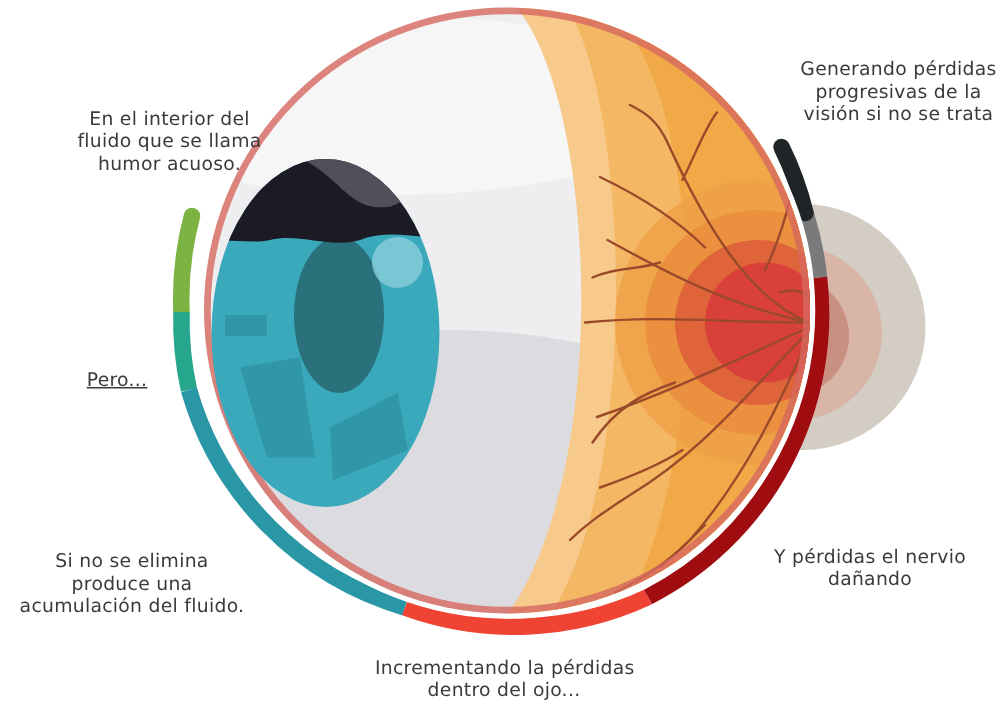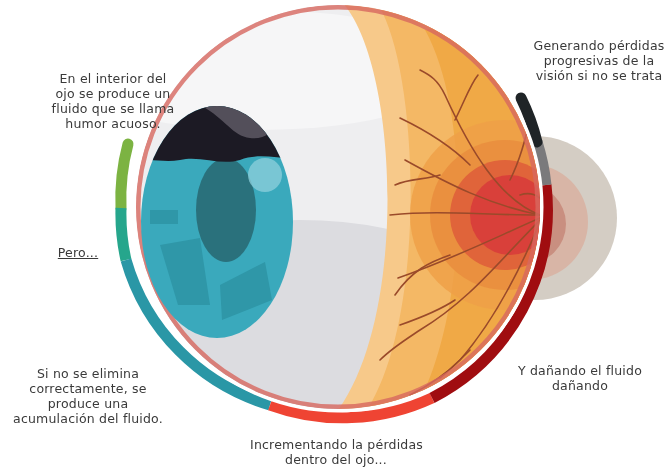--- a/index.html
+++ b/index.html
@@ -100,43 +100,41 @@
         <path d="M 130 80 L 300 80 L 300 158 C 280 160, 260 152, 240 160 C 220 166, 200 155, 180 160 C 165 163, 150 158, 130 162 Z" fill="#1c1a24"></path>
         <path d="M 200 105 C 220 85, 260 88, 272 110 C 280 128, 268 140, 250 138 C 232 136, 225 118, 200 105 Z" fill="#5a5560" opacity="0.9"></path>
 
         <circle cx="265" cy="175" r="17" fill="#8fd0dc" opacity="0.75"></circle>
       </g>
     </g>
   </svg>
 
   <div class="label" style="left:8px; top:71px; width:138px;margin-left:36px;">
     <span>En el interior del</span>
-    <span>ojo se produce un</span>
     <span>fluido que se llama</span>
     <span>humor acuoso.</span>
   </div>
 
   <div class="label" style="left:48px; top:245px; width:60px;text-decoration:underline;">
     <span>Pero...</span>
   </div>
 
   <div class="label" style="left:3px; top:366px; width:170px;">
     <span>Si no se elimina</span>
-    <span>correctamente, se</span>
     <span>produce una</span>
     <span>acumulación del fluido.</span>
   </div>
 
   <div class="label" style="left:250px; top:437px; width:172px;">
     <span>Incrementando la pérdidas</span>
     <span>dentro del ojo...</span>
   </div>
 
   <div class="label" style="left:505px; top:363px; width:150px;">
-    <span>Y dañando el fluido</span>
+    <span>Y pérdidas el nervio</span>
     <span>dañando</span>
   </div>
 
   <div class="label" style="left:524px; top:38px; width:150px;">
     <span>Generando pérdidas</span>
     <span>progresivas de la</span>
     <span>visión si no se trata</span>
   </div>
 
 </div>

